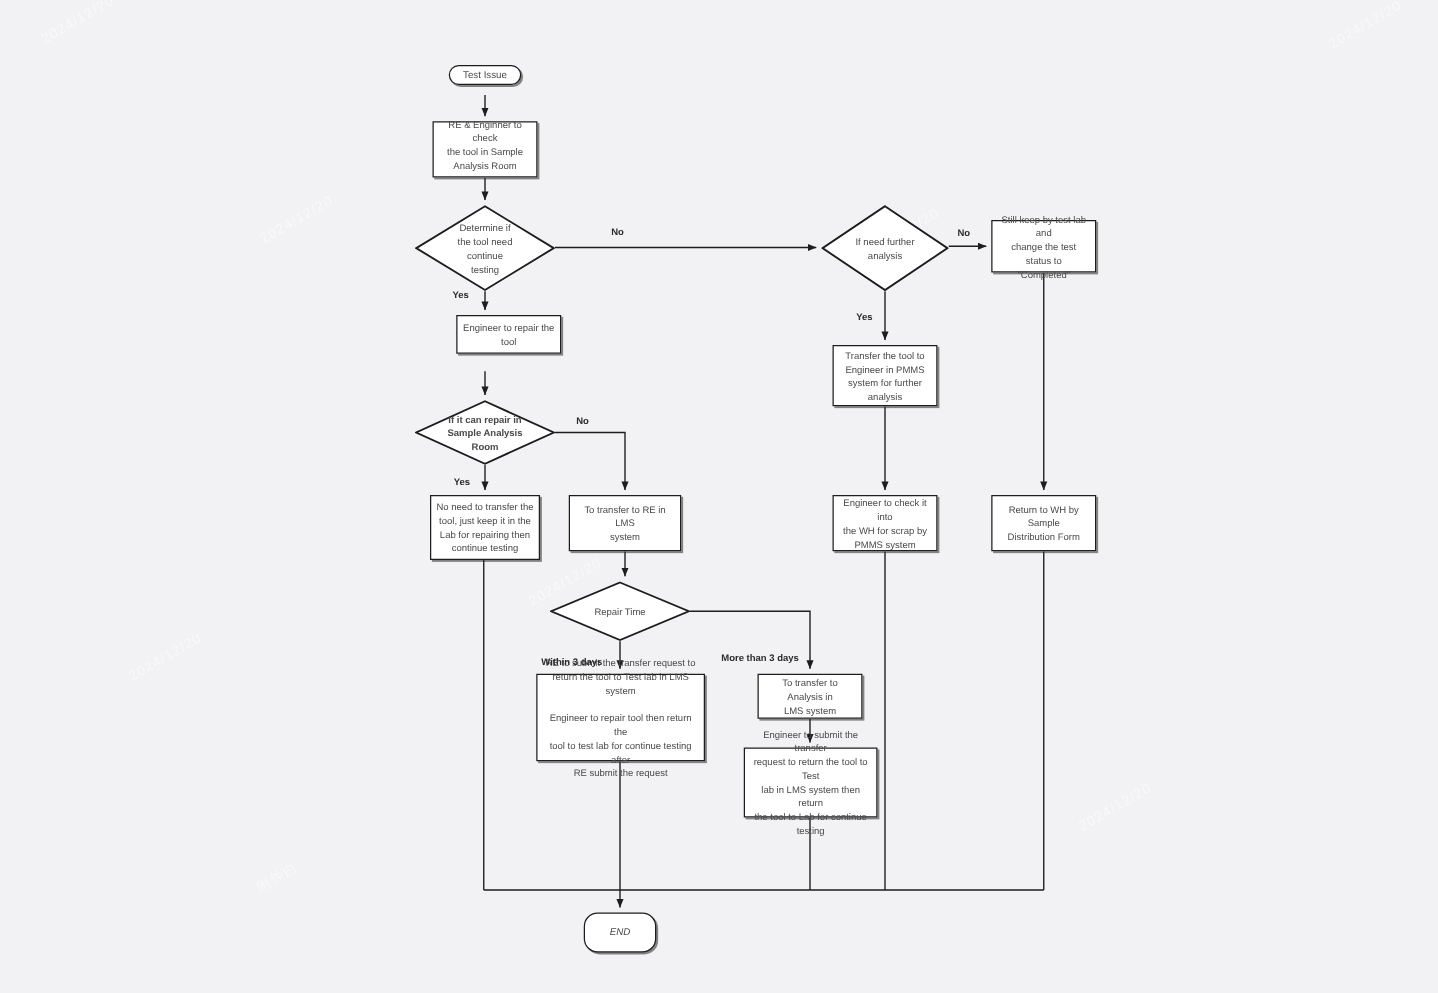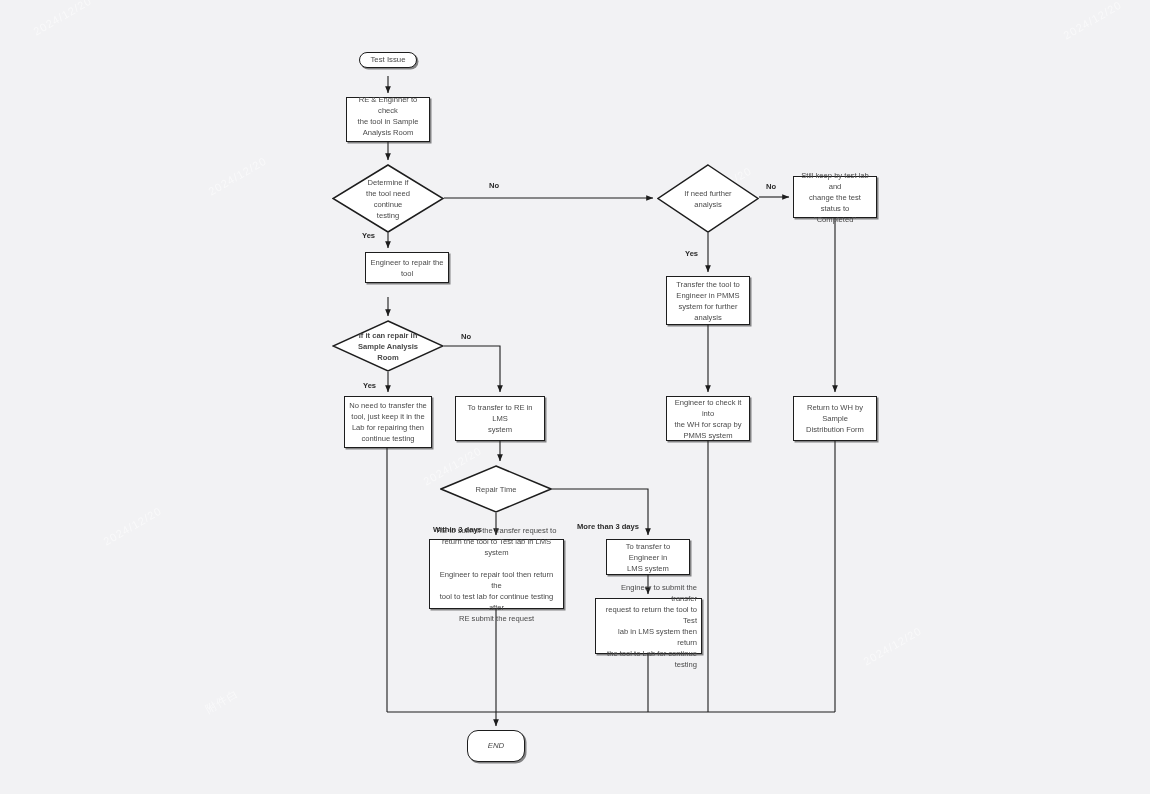--- a/index.html
+++ b/index.html
@@ -181,24 +181,24 @@
       </div>
       <div class="node" style="left: 429px; top: 539px; width: 135px; height: 70px;">
         <span class="txt">RE to submit the transfer request to
 return the tool to Test lab in LMS system
 
 Engineer to repair tool then return the
 tool to test lab for continue testing after
 RE submit the request</span>
       </div>
       <div class="node" style="left: 606px; top: 539px; width: 84px; height: 36px;">
-        <span class="txt">To transfer to Engineer in
+        <span class="txt">To transfer to Analysis in
 LMS system</span>
       </div>
-      <div class="node" style="left: 595px; top: 598px; width: 107px; height: 56px; text-align: right;">
+      <div class="node" style="left: 595px; top: 598px; width: 107px; height: 56px;">
         <span class="txt">Engineer to submit the transfer
 request to return the tool to Test
 lab in LMS system then return
 the tool to Lab for continue
 testing</span>
       </div>
       <div class="diamond" style="left: 657px; top: 164px; width: 102px; height: 69px;">
         <svg class="dshape" viewBox="0 0 102 69" preserveAspectRatio="none">
           <polygon points="51,1 101,34.5 51,68 1,34.5" fill="#ffffff" stroke="#1d1d1d" stroke-width="1.5"></polygon>
         </svg>

